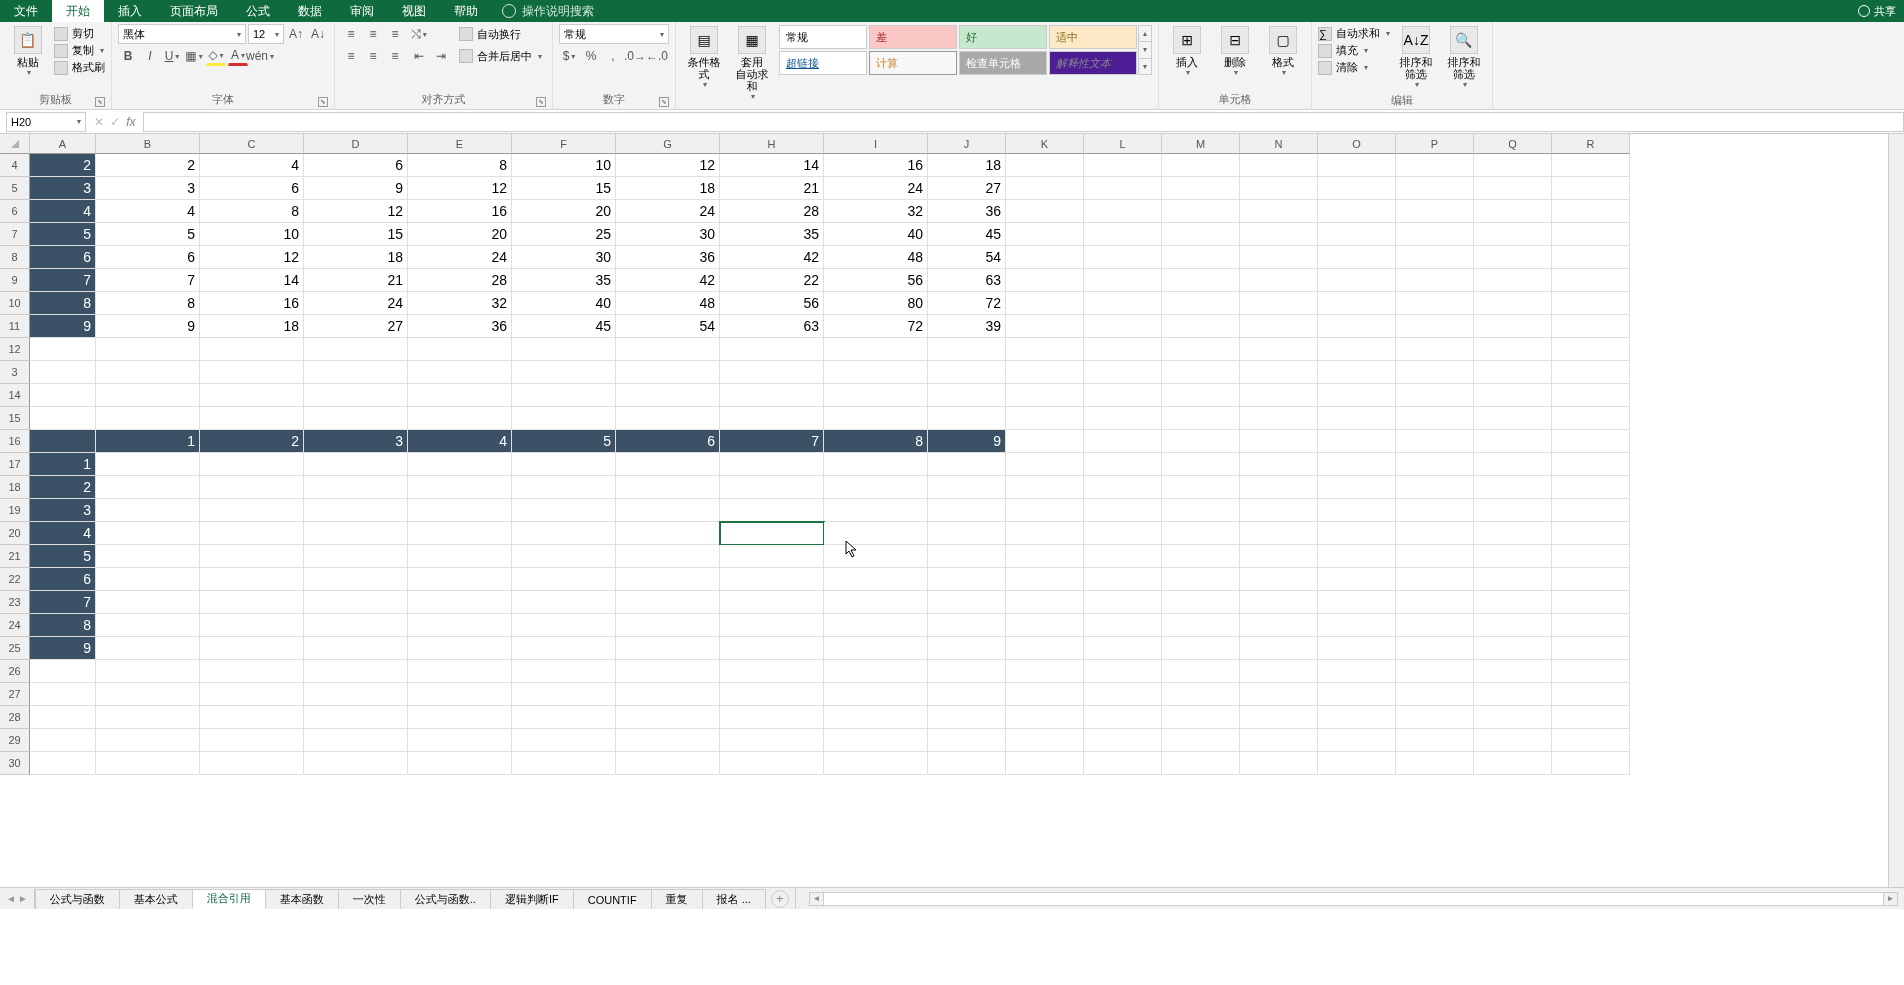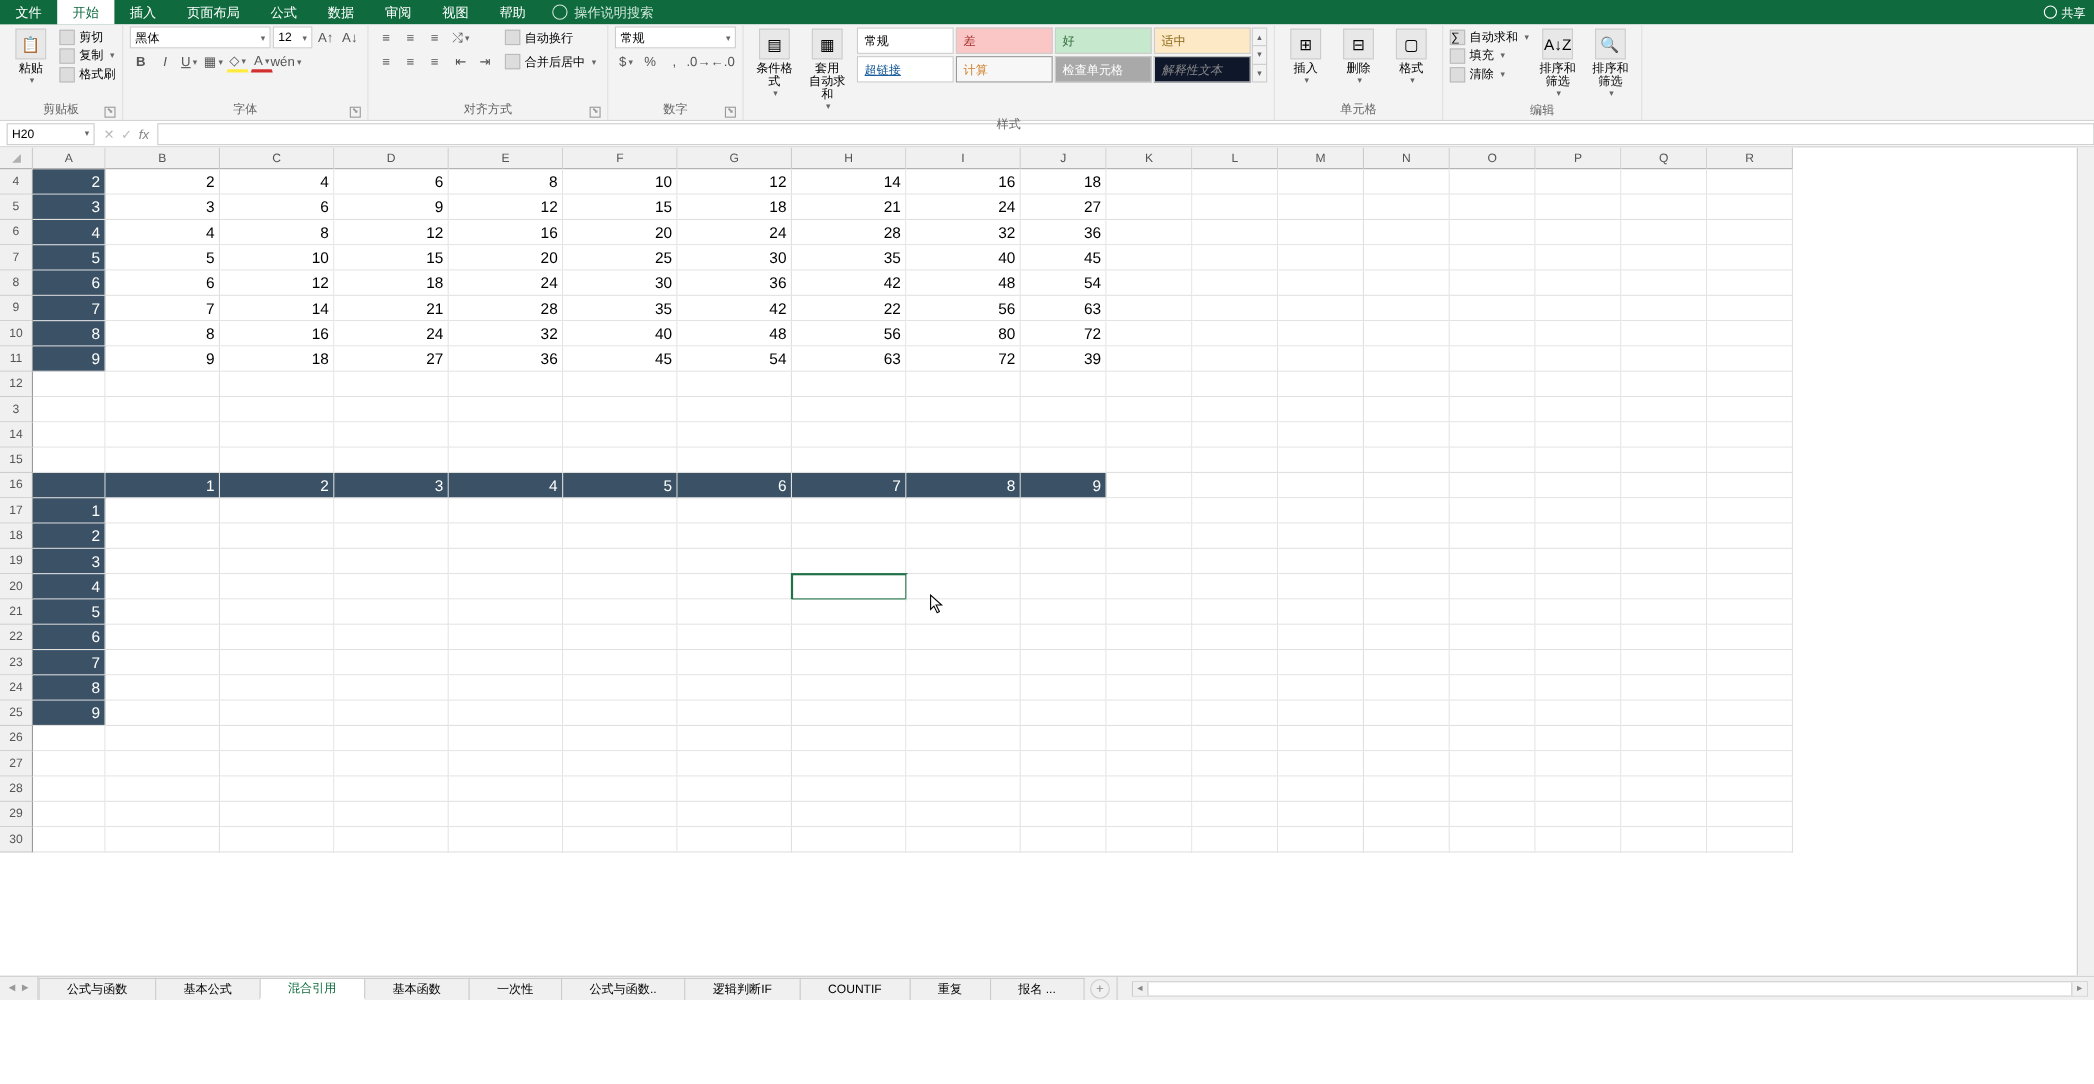--- a/index.html
+++ b/index.html
@@ -41,21 +41,21 @@
 .styles-gallery { display: flex; }
 .style-col { display: flex; flex-direction: column; }
 .style-cell { width: 88px; height: 24px; border: 1px solid #ccc; padding: 2px 6px; font-size: 11px; display: flex; align-items: center; margin: 1px; cursor: pointer; }
 .style-normal { background: #fff; }
 .style-bad { background: #fbc7c6; color: #a6302e; }
 .style-good { background: #c6e8cd; color: #2f6b3a; }
 .style-neutral { background: #fde9c6; color: #8a6613; }
 .style-link { color: #0b5394; text-decoration: underline; background: #fff; }
 .style-calc { background: #f7f7f7; color: #d0802c; border-color: #999; }
 .style-check { background: #a9a9a9; color: #fff; }
-.style-explain { background: #0f172a; color: #888; font-style: italic; }
+.style-explain { background: #4c1d95; color: #888; font-style: italic; }
 .gallery-handle { width: 14px; display: flex; flex-direction: column; border: 1px solid #ccc; margin: 1px 0 1px 0; }
 .gallery-handle div { flex: 1; display: flex; align-items: center; justify-content: center; font-size: 8px; color: #666; border-bottom: 1px solid #ccc; cursor: pointer; }
 .gallery-handle div:last-child { border-bottom: none; }
 
 
 .formula-bar { height: 24px; border-bottom: 1px solid #ccc; display: flex; align-items: center; background: #fff; }
 .name-box { width: 80px; height: 20px; border: 1px solid #ccc; margin-left: 6px; padding: 0 4px; font-size: 11px; display: flex; align-items: center; justify-content: space-between; }
 .fx-btns { display: flex; align-items: center; gap: 6px; margin: 0 8px; color: #bbb; }
 .fx-btns span { cursor: pointer; font-size: 12px; }
 .fx-label { font-style: italic; color: #888; }
@@ -76,21 +76,21 @@
 .dark { background: #3b5266; color: #fff; }
 .active-cell { outline: 2px solid #1f7246; outline-offset: -1px; }
 
 .grid-scroll-right { position: absolute; right: 0; top: 0; bottom: 0; width: 16px; background: #f0f0f0; border-left: 1px solid #ccc; }
 
 
 .sheet-bar { height: 22px; background: #f0f0f0; border-top: 1px solid #ccc; display: flex; align-items: center; }
 .nav-arrows { display: flex; gap: 2px; padding: 0 6px; border-right: 1px solid #ccc; height: 100%; align-items: center; }
 .nav-arrows span { color: #999; cursor: pointer; font-size: 10px; }
 .sheet-tabs { display: flex; height: 100%; align-items: flex-end; }
-.sheet-tab { padding: 2px 25px; border: 1px solid #ccc; border-bottom: none; background: #f0f0f0; font-size: 11px; cursor: pointer; margin-right: -1px; height: 20px; display: flex; align-items: center; white-space: nowrap; }
+.sheet-tab { padding: 2px 14px; border: 1px solid #ccc; border-bottom: none; background: #f0f0f0; font-size: 11px; cursor: pointer; margin-right: -1px; height: 20px; display: flex; align-items: center; white-space: nowrap; }
 .sheet-tab.active { background: #fff; border-bottom: 2px solid #fff; color: #0f6b3e; position: relative; z-index: 1; }
 .add-sheet { width: 18px; height: 18px; border: 1px solid #ccc; border-radius: 50%; display: flex; align-items: center; justify-content: center; margin: 0 6px; cursor: pointer; color: #888; font-size: 12px; }
 .h-scroll { flex: 1; height: 14px; border: 1px solid #ccc; margin: 0 6px; background: #fff; position: relative; }
 .h-scroll .thumb-l, .h-scroll .thumb-r { position: absolute; width: 14px; height: 100%; background: #f0f0f0; display:flex; align-items:center; justify-content:center; font-size:8px; color:#888; }
 .h-scroll .thumb-l { left: 0; border-right: 1px solid #ccc; }
 .h-scroll .thumb-r { right: 0; border-left: 1px solid #ccc; }
 
 
 
 
@@ -266,21 +266,20 @@
           <div class="style-cell style-neutral">适中</div>
           <div class="style-cell style-explain">解释性文本</div>
         </div>
         <div class="gallery-handle">
             <div>▴</div>
             <div>▾</div>
             <div>▾</div>
           </div>
       </div>
     </div>
-    <div class="group-name"><span>样式</span></div>
   </div>
 
   <div class="group">
     <div class="group-body">
       <div class="big-btn">
           <div class="icn">⊞</div>
           <div class="lbl">插入</div>
           <span class="caret">▾</span>
         </div>
       <div class="big-btn">

